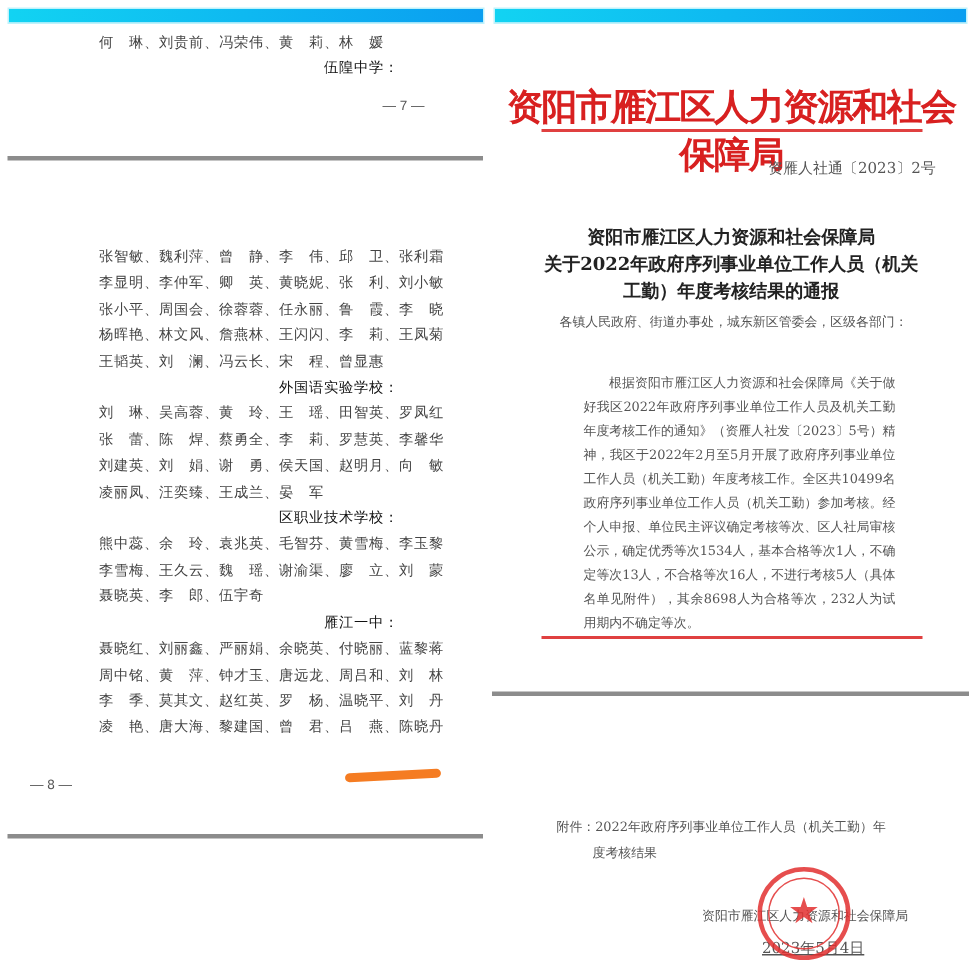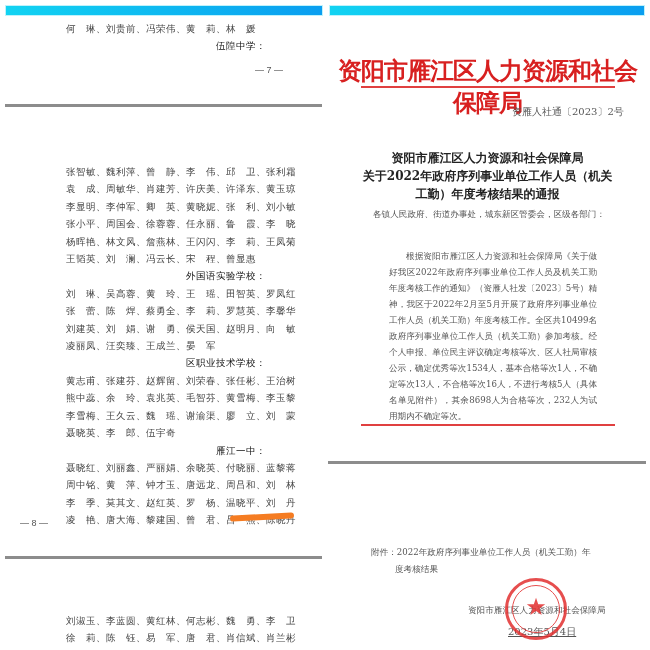--- a/index.html
+++ b/index.html
@@ -60,53 +60,47 @@
 
   <div class="names" style="top:20px;">
     <span class="line">何　琳、刘贵前、冯荣伟、黄　莉、林　媛</span>
     <span class="line section-head">伍隍中学：</span>
   </div>
   <div class="pagenum" style="left:255px; top:65px;">— 7 —</div>
   <div class="hr-gray" style="left:5px; top:104px; width:317px;"></div>
 
   <div class="names" style="top:163px;">
     <span class="line">张智敏、魏利萍、曾　静、李　伟、邱　卫、张利霜</span>
-    <span class="line">袁　成、周敏华、肖建芳、许庆美、许泽东、黄玉琼</span>
     <span class="line">李显明、李仲军、卿　英、黄晓妮、张　利、刘小敏</span>
     <span class="line">张小平、周国会、徐蓉蓉、任永丽、鲁　霞、李　晓</span>
     <span class="line">杨晖艳、林文风、詹燕林、王闪闪、李　莉、王凤菊</span>
     <span class="line">王韬英、刘　澜、冯云长、宋　程、曾显惠</span>
 
     <span class="line section-head">外国语实验学校：</span>
     <span class="line">刘　琳、吴高蓉、黄　玲、王　瑶、田智英、罗凤红</span>
     <span class="line">张　蕾、陈　焊、蔡勇全、李　莉、罗慧英、李馨华</span>
     <span class="line">刘建英、刘　娟、谢　勇、侯天国、赵明月、向　敏</span>
     <span class="line">凌丽凤、汪奕臻、王成兰、晏　军</span>
 
     <span class="line section-head">区职业技术学校：</span>
-    <span class="line">黄志甫、张建芬、赵辉留、刘荣春、张任彬、王治树</span>
     <span class="line">熊中蕊、余　玲、袁兆英、毛智芬、黄雪梅、李玉黎</span>
     <span class="line">李雪梅、王久云、魏　瑶、谢渝渠、廖　立、刘　蒙</span>
     <span class="line">聂晓英、李　郎、伍宇奇</span>
 
     <span class="line section-head">雁江一中：</span>
     <span class="line">聂晓红、刘丽鑫、严丽娟、余晓英、付晓丽、蓝黎蒋</span>
     <span class="line">周中铭、黄　萍、钟才玉、唐远龙、周吕和、刘　林</span>
     <span class="line">李　季、莫其文、赵红英、罗　杨、温晓平、刘　丹</span>
     <span class="line">凌　艳、唐大海、黎建国、曾　君、吕　燕、陈晓丹</span>
   </div>
 
   <div class="highlight"></div>
   <div class="pagenum" style="left:20px; top:518px;">— 8 —</div>
   <div class="hr-gray" style="left:5px; top:556px; width:317px;"></div>
 
-  <div class="names" style="top:612px;">
-    <span class="line">刘淑玉、李蓝圆、黄红林、何志彬、魏　勇、李　卫</span>
-    <span class="line">徐　莉、陈　钰、易　军、唐　君、肖信斌、肖兰彬</span>
-  </div>
 </div>
 
 <div class="abs" style="left:325px; top:0; width:325px; height:650px;"></div>
 
 <div class="letterhead">资阳市雁江区人力资源和社会保障局</div>
 <div class="hr-red" style="left:361px; top:86px; width:254px;"></div>
 <div class="docno">资雁人社通〔2023〕2号</div>
 
 <div class="title">
   <div>资阳市雁江区人力资源和社会保障局</div>

